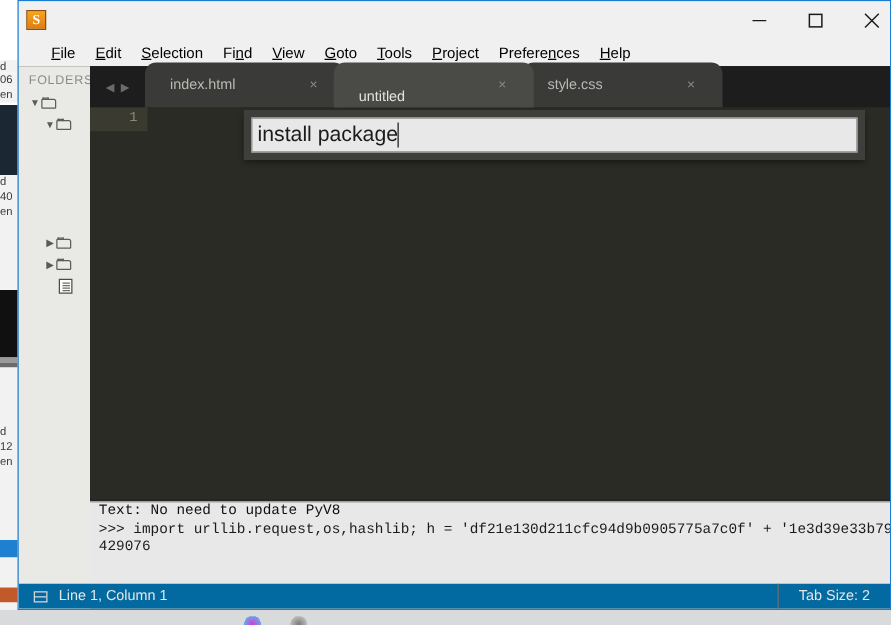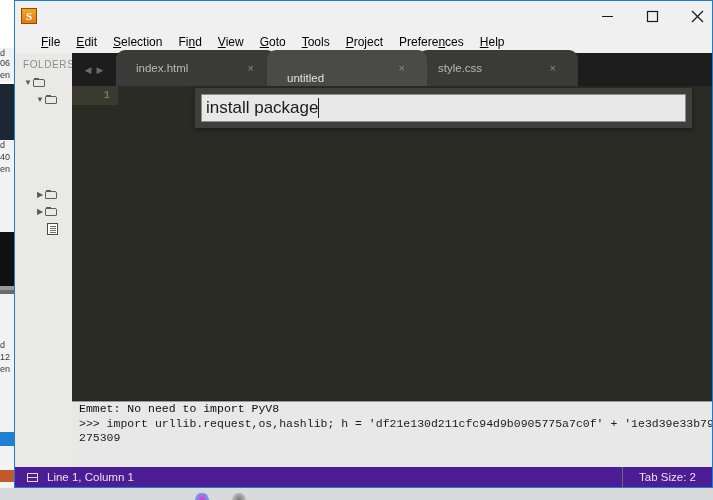--- a/index.html
+++ b/index.html
@@ -351,21 +351,21 @@
     background: #f4f4f4;
     border-top: 1px solid #9a9a9a;
     box-sizing: border-box;
   }
 
   
   #statusbar {
     position: absolute;
     left: 0; right: 0; bottom: 0;
     height: 20px;
-    background: #4c1d95;
+    background: #0369a1;
     display: flex;
     align-items: center;
     color: #e6e6e6;
     font-size: 11.5px;
     margin-top: 48px;
   }
   #status-icon {
     width: 11px; height: 9px;
     border: 1px solid #d8d8d8;
     box-sizing: border-box;
@@ -537,23 +537,23 @@
         <div id="palette">
           <div id="palette-input">
             <span id="palette-text">install package</span>
             <span id="palette-caret"></span>
           </div>
         </div>
       </div>
 
       <div id="console-wrap">
         <div id="console">
-          <div class="cline">Emmet: No need to import PyV8</div>
+          <div class="cline">Text: No need to update PyV8</div>
           <div class="cline prompt">&gt;&gt;&gt; import urllib.request,os,hashlib; h = 'df21e130d211cfc94d9b0905775a7c0f' + '1e3d39e33b7969800527</div>
-          <div class="cline prompt">275309</div>
+          <div class="cline prompt">429076</div>
         </div>
         <div id="console-scroll-track">
           <div id="console-scrollbar"></div>
         </div>
       </div>
     </div>
 
     <div id="console-input"></div>
   </div>
 

